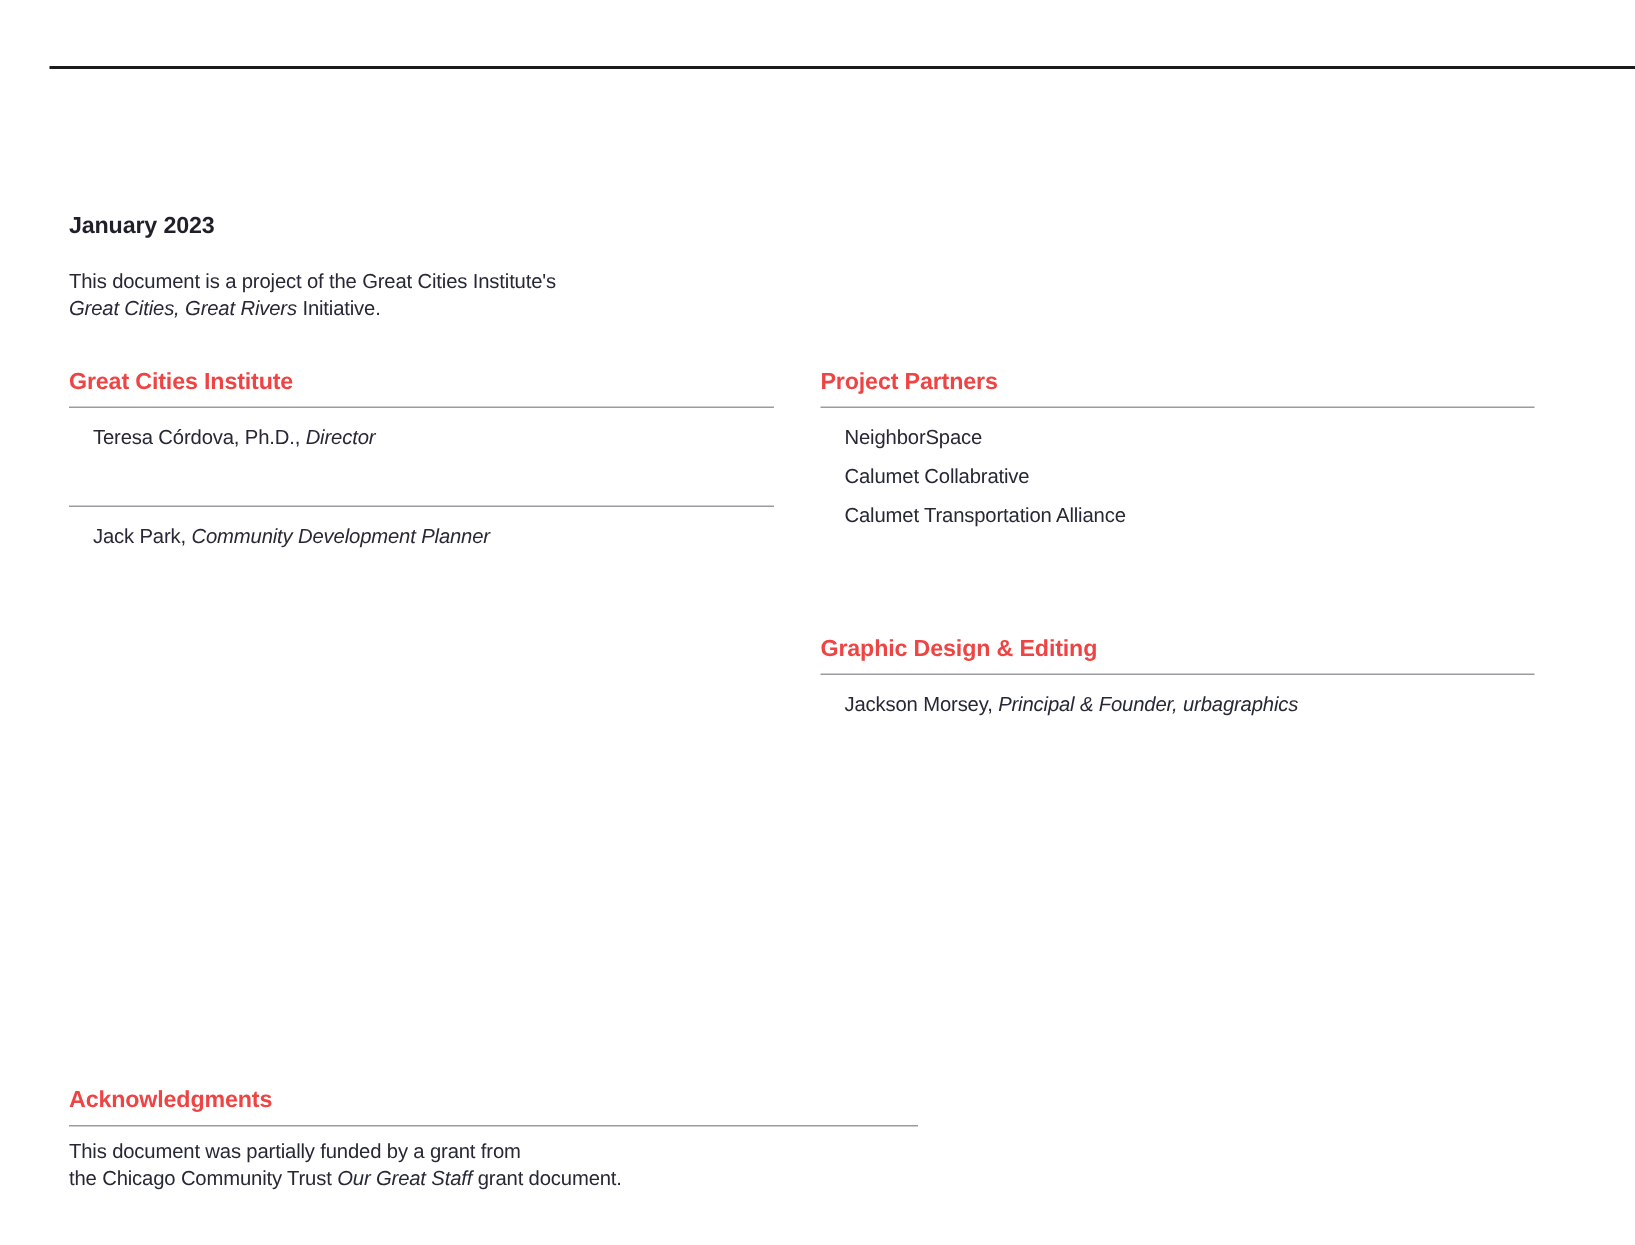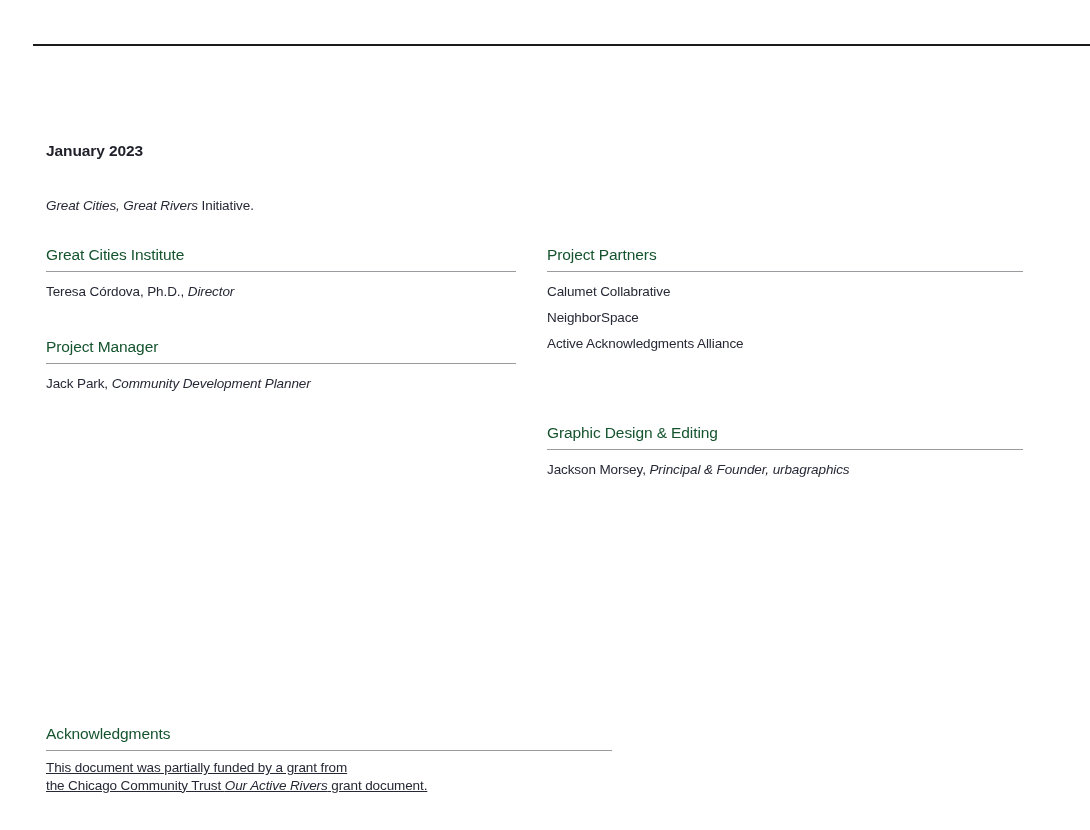--- a/index.html
+++ b/index.html
@@ -45,105 +45,103 @@
     letter-spacing: -0.1px;
   }
   .sec {
     position: absolute;
     margin: 0;
   }
   .sec h2 {
     margin: 0 0 7px 0;
     font-size: 15.5px;
     line-height: 19px;
-    font-weight: 400;
-    color: #14532d;
+    font-weight: 700;
+    color: #ef4444;
     letter-spacing: -0.1px;
   }
   .rule {
     height: 1px;
     background: #9b9b9f;
     margin: 0;
   }
   .entry {
-    margin: 12px 0 10px 0;
+    margin: 12px 0 10px 16px;
     font-size: 13.5px;
     line-height: 16px;
     letter-spacing: -0.1px;
   }
   .entry + .entry {
     margin-top: 0;
   }
   em {
     font-style: italic;
   }
   .ack-text {
     margin: 8px 0 0 0;
     font-size: 13.5px;
     line-height: 17.5px;
     letter-spacing: -0.1px;
-    text-decoration: underline;
   }
   
   .sec-gci      { left: 46px;  top: 245px; width: 470px; }
   .sec-pm       { left: 46px;  top: 337px; width: 470px; }
   .sec-staff    { left: 46px;  top: 423px; width: 470px; }
   .sec-partners { left: 547px; top: 245px; width: 476px; }
   .sec-design   { left: 547px; top: 423px; width: 476px; }
   .sec-ack      { left: 46px;  top: 724px; width: 566px; }
 </style>
 </head>
 <body>
 
 <div class="page">
 
   <div class="top-rule"></div>
 
   <h1 class="date-heading">January 2023</h1>
 
   <p class="intro">
-    <br>
+    <span>This document is a project of the Great Cities Institute's</span><br>
     <em>Great Cities, Great Rivers</em><span> Initiative.</span>
   </p>
 
   <section class="sec sec-gci">
     <h2>Great Cities Institute</h2>
     <div class="rule"></div>
     <p class="entry">
       <span>Teresa Córdova, Ph.D., </span><em>Director</em>
     </p>
   </section>
 
   <section class="sec sec-pm">
-    <h2>Project Manager</h2>
     <div class="rule"></div>
     <p class="entry">
       <span>Jack Park, </span><em>Community Development Planner</em>
     </p>
   </section>
 
 
   <section class="sec sec-partners">
     <h2>Project Partners</h2>
     <div class="rule"></div>
+    <p class="entry">NeighborSpace</p>
     <p class="entry">Calumet Collabrative</p>
-    <p class="entry">NeighborSpace</p>
-    <p class="entry">Active Acknowledgments Alliance</p>
+    <p class="entry">Calumet Transportation Alliance</p>
   </section>
 
   <section class="sec sec-design">
     <h2>Graphic Design &amp; Editing</h2>
     <div class="rule"></div>
     <p class="entry">
       <span>Jackson Morsey, </span><em>Principal &amp; Founder, urbagraphics</em>
     </p>
   </section>
 
   <section class="sec sec-ack">
     <h2>Acknowledgments</h2>
     <div class="rule"></div>
     <p class="ack-text">
       <span>This document was partially funded by a grant from</span><br>
-      <span>the Chicago Community Trust </span><em>Our Active Rivers</em><span> grant document.</span>
+      <span>the Chicago Community Trust </span><em>Our Great Staff</em><span> grant document.</span>
     </p>
   </section>
 
 </div>
 
 </body></html>

